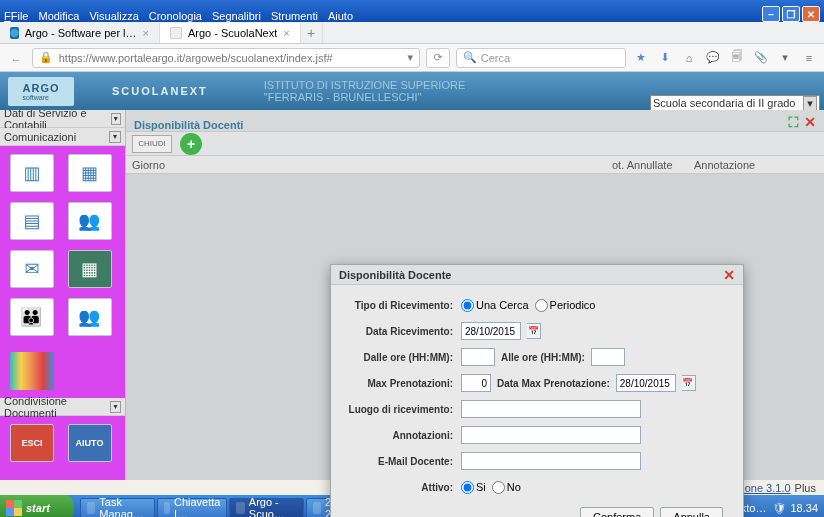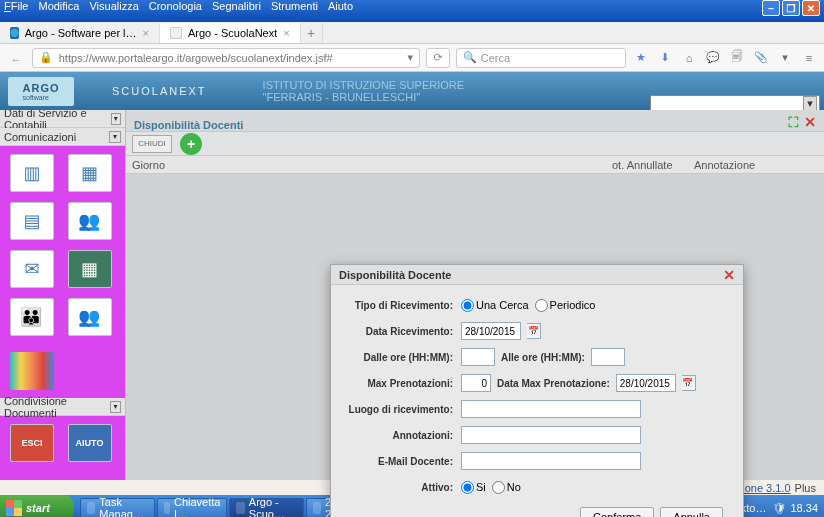--- a/index.html
+++ b/index.html
@@ -1,18 +1,18 @@
 <!DOCTYPE html>
 <html><head>
 <meta charset="utf-8">
 <style>
 *{margin:0;padding:0;box-sizing:border-box;font-family:Tahoma,Arial,sans-serif;font-size:11px}
 body{width:824px;height:517px;overflow:hidden;background:#ece9d8}
 
-.titlebar{height:22px;background:linear-gradient(#2a6fd4,#0d4cb3);display:flex;align-items:flex-start;color:#fff;padding:0 4px}
+.titlebar{height:22px;background:linear-gradient(#2a6fd4,#0d4cb3);display:flex;align-items:flex-end;color:#fff;padding:0 4px}
 .titlebar .menu{display:flex;gap:10px}
 .titlebar .menu span{cursor:default}
 .titlebar .menu span u{text-decoration:underline}
 .winbtns{margin-left:auto;display:flex;gap:2px}
 .winbtn{width:18px;height:16px;border:1px solid #fff;border-radius:2px;display:flex;align-items:center;justify-content:center;font-weight:bold;font-size:10px}
 .winbtn.min{background:#3d80e0}
 .winbtn.max{background:#3d80e0}
 .winbtn.close{background:#e06a3e}
 
 .tabsbar{height:22px;background:#eef0f1;border-bottom:1px solid #ccc;display:flex;align-items:center}
@@ -29,21 +29,21 @@
 .lock{color:#4a8a2a}
 .refreshbox{width:24px;height:20px;border:1px solid #ccc;border-radius:3px;display:flex;align-items:center;justify-content:center;color:#888;background:#fff}
 .searchfield{width:170px;height:20px;border:1px solid #ccc;border-radius:3px;background:#fff;display:flex;align-items:center;padding:0 6px;color:#999;gap:4px}
 .tool-ico{width:18px;height:18px;display:flex;align-items:center;justify-content:center;color:#6b6b6b}
 .tool-ico.star{color:#5a87d6}
 .tool-ico.dl{color:#5a87d6}
 .tool-ico.home{color:#6b6b6b}
 
 .apphdr{height:38px;background:linear-gradient(#5a99c8,#2f6f9e);display:flex;align-items:center;color:#cfe;position:relative}
 .brand{width:66px;height:29px;margin:0 8px;background:#bde0ef;display:flex;align-items:center;justify-content:center;color:#2a5d7e;font-weight:bold;letter-spacing:1px;border-radius:2px}
-.prodname{margin-left:30px;color:#dff0f8;font-weight:normal;letter-spacing:2px}
+.prodname{margin-left:30px;color:#dff0f8;font-weight:bold;letter-spacing:2px}
 .inst{margin-left:56px;color:#9fc8dd;font-size:10px;line-height:12px}
 .school-sel{position:absolute;right:4px;bottom:-1px;height:16px;width:170px;background:#fff;border:1px solid #888;font-size:10px;padding:0 2px;display:flex;align-items:center;color:#333}
 .school-sel .dd{margin-left:auto;background:#dcdcdc;border:1px solid #999;width:14px;text-align:center}
 
 .workspace{display:flex;height:370px;background:#d6d7d9}
 .leftrail{width:126px;background:#d946ef;border-right:1px solid #bbb;display:flex;flex-direction:column}
 .rail-hdr{height:18px;display:flex;align-items:center;padding:0 4px;color:#333;font-size:10px;background:#e4e4e4;border-bottom:1px solid #ccc}
 .rail-hdr .collapse{margin-left:auto;width:12px;height:12px;border:1px solid #999;display:flex;align-items:center;justify-content:center;font-size:8px}
 .rail-grid{display:grid;grid-template-columns:1fr 1fr;gap:10px;padding:8px 10px}
 .rail-ico{width:44px;height:38px;background:#fff;border:1px solid #bfc8cf;border-radius:2px;display:flex;align-items:center;justify-content:center;font-size:18px;color:#3d7dbb}
@@ -163,20 +163,21 @@
       <div>ARGO</div>
       <div style="font-size:7px;font-weight:normal;letter-spacing:0">software</div>
     </div>
   </div>
   <div class="prodname">SCUOLANEXT</div>
   <div class="inst">
     <div>ISTITUTO DI ISTRUZIONE SUPERIORE</div>
     <div>"FERRARIS - BRUNELLESCHI"</div>
   </div>
   <div class="school-sel">
+    <span>Scuola secondaria di II grado</span>
     <span class="dd">▾</span>
   </div>
 </div>
 
 <div class="workspace">
 
   <div class="leftrail">
     <div class="rail-hdr">
       <span>Dati di Servizio e Contabili</span>
       <span class="collapse">▾</span>

